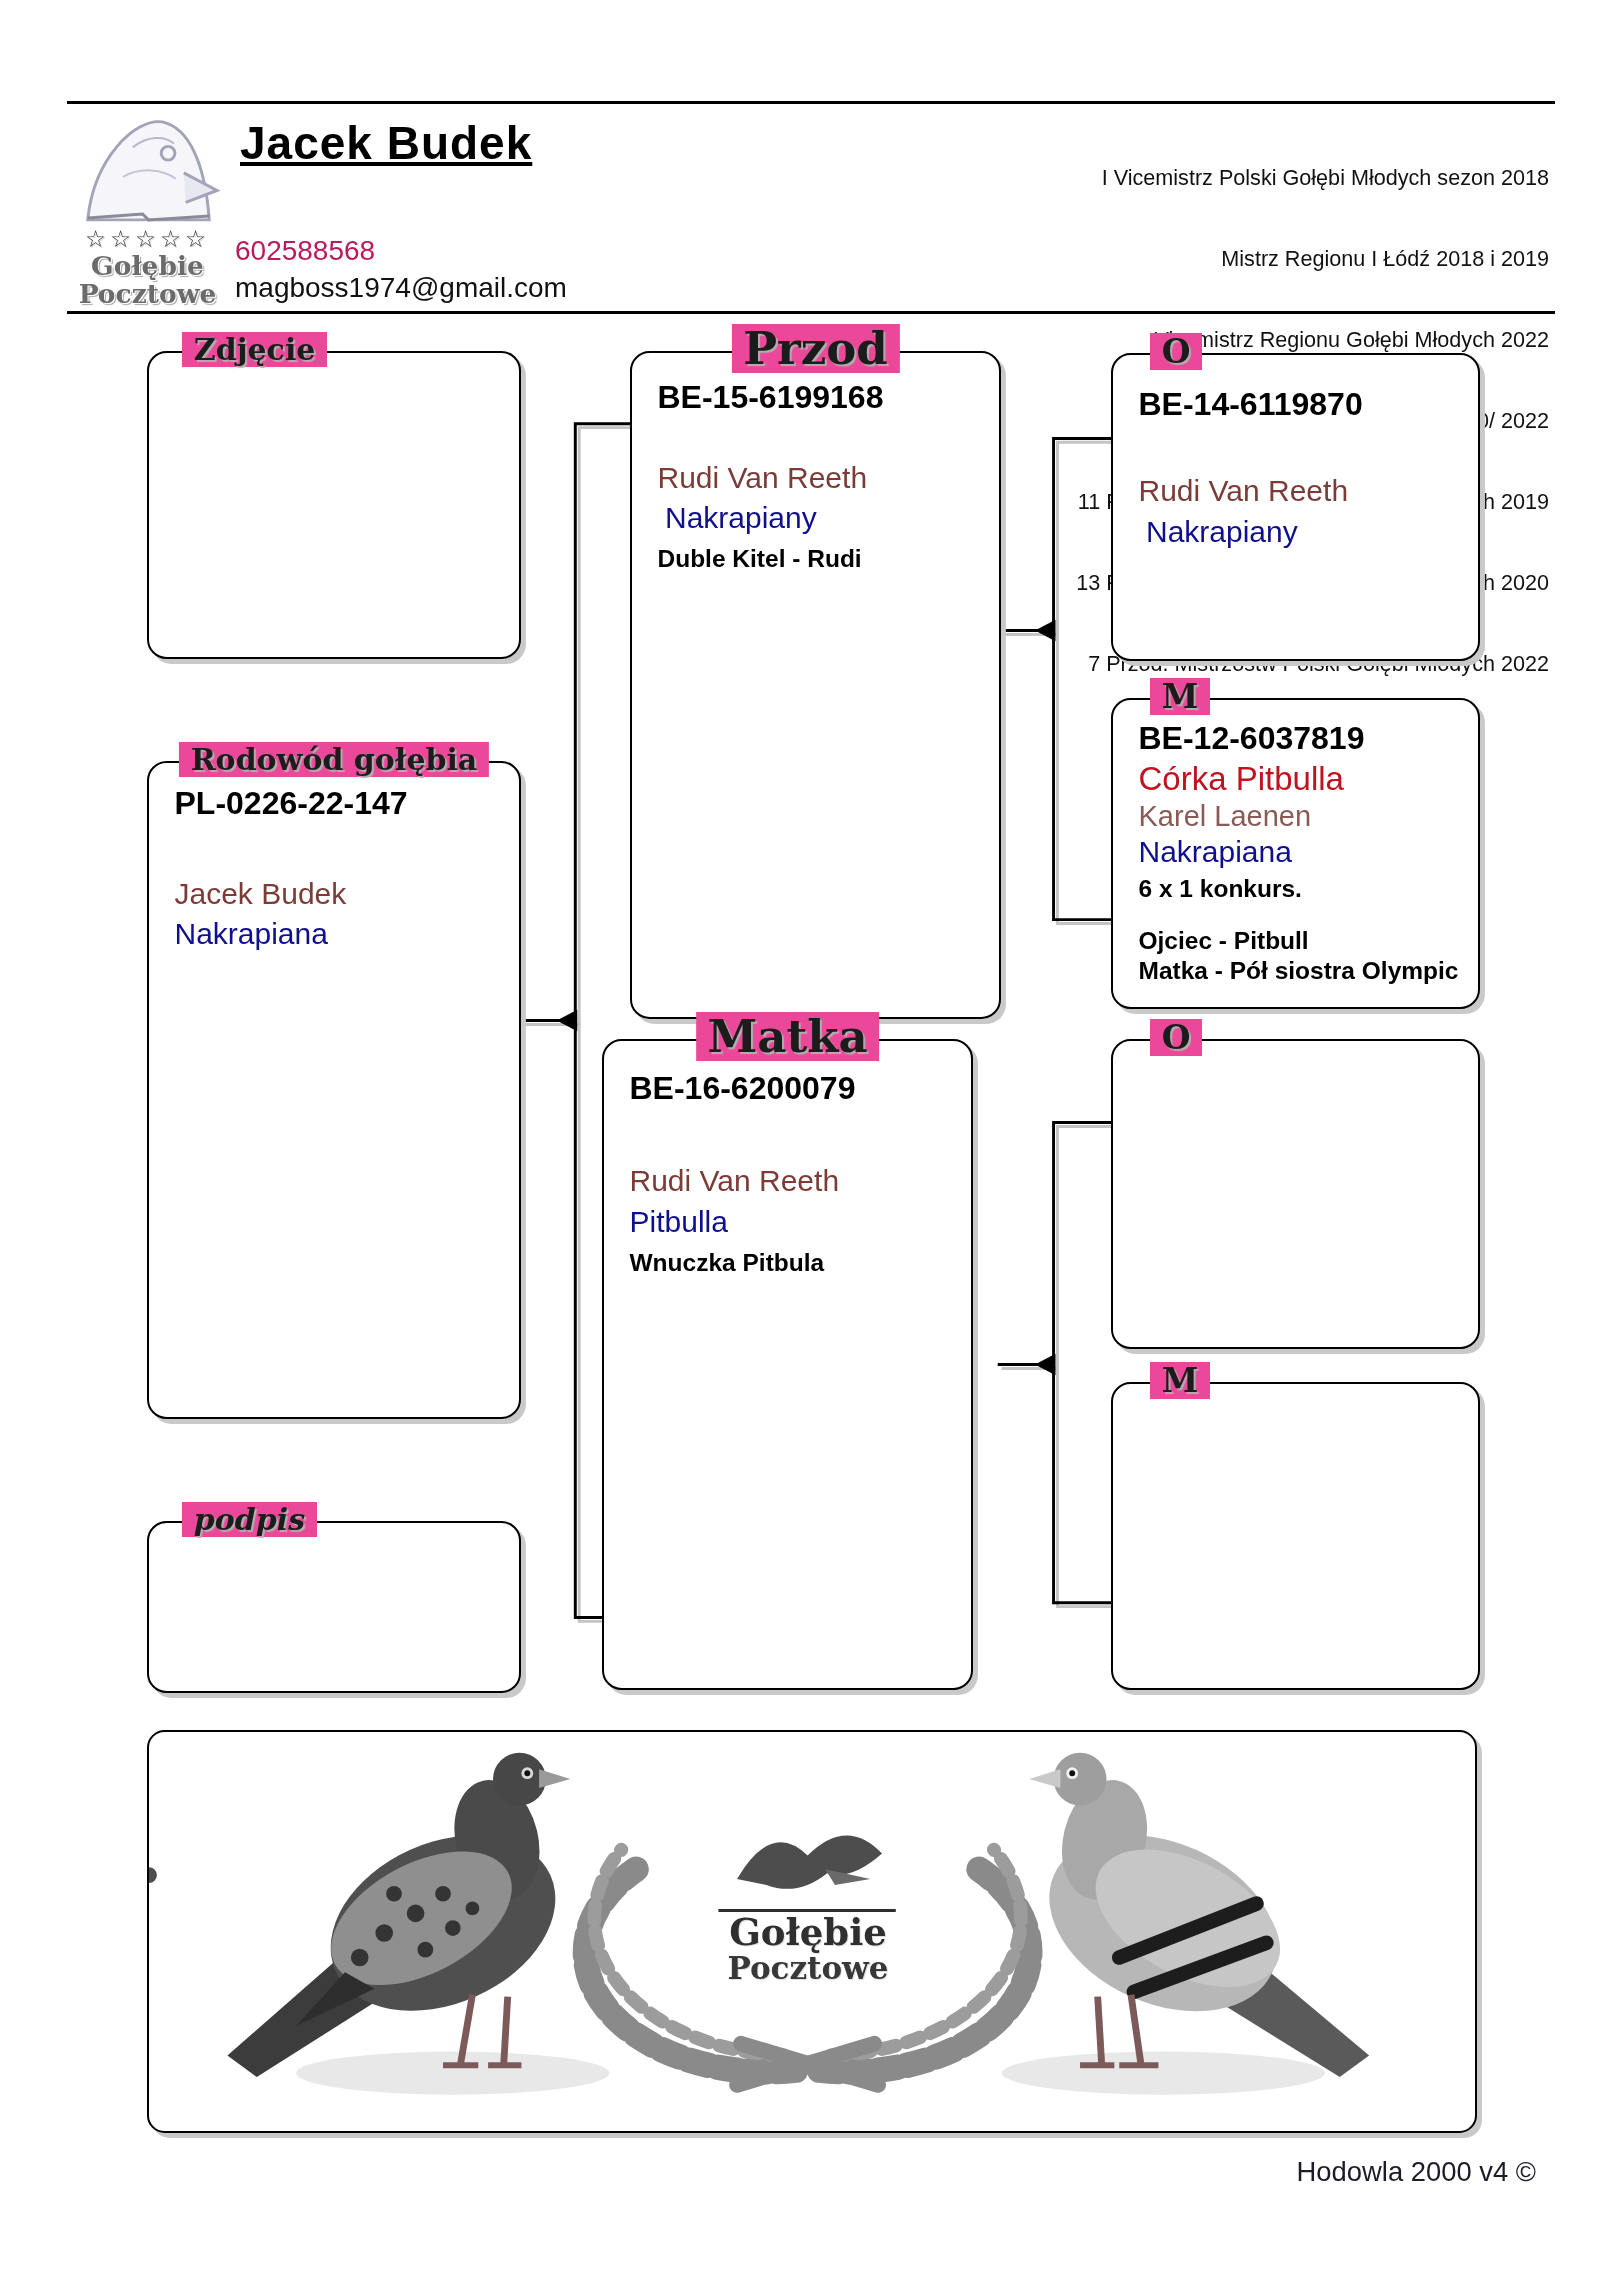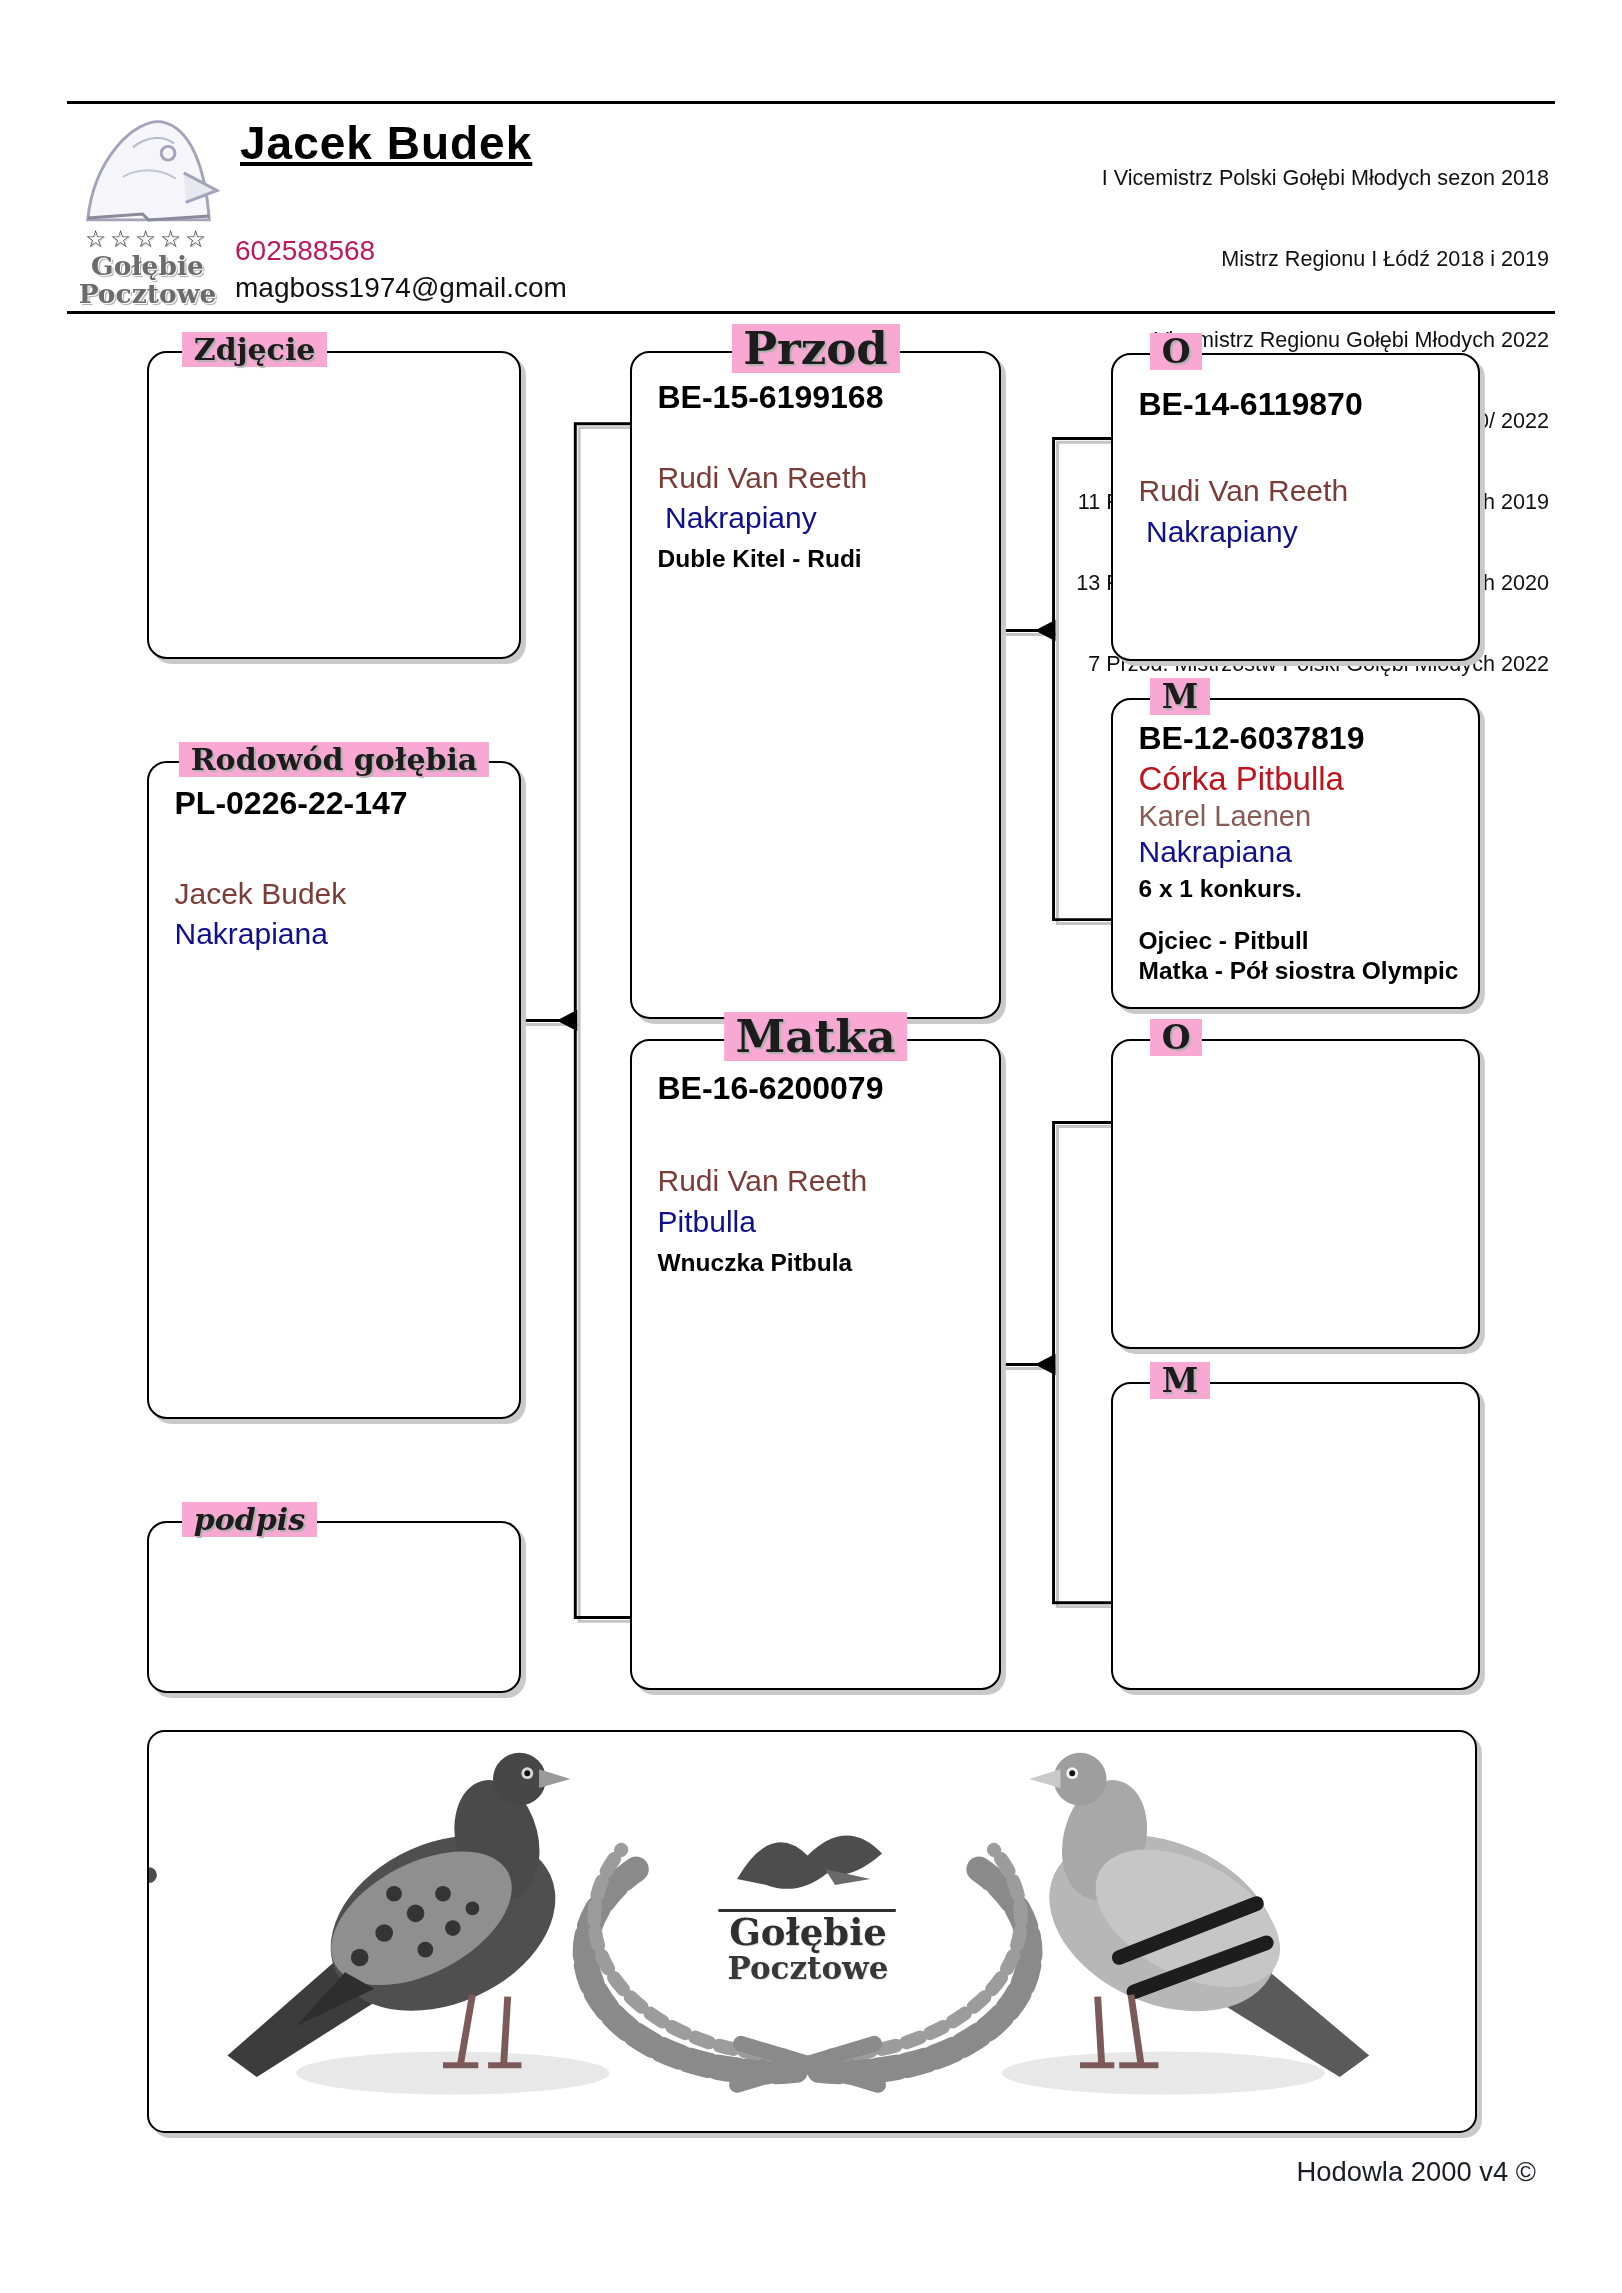--- a/index.html
+++ b/index.html
@@ -18,21 +18,21 @@
   .page-title{position:absolute;left:240px;top:116px;font-size:46px;font-weight:bold;
               color:#000;text-decoration:underline;letter-spacing:1px;}
   .contact-phone{position:absolute;left:235px;top:235px;font-size:28px;color:#be185d;}
   .contact-email{position:absolute;left:235px;top:272px;font-size:28px;color:#111;}
   .achievements{position:absolute;right:73px;top:110px;width:706px;text-align:right;
                 font-size:21.6px;line-height:27px;color:#111;white-space:pre-wrap;}
 
   
   .pbox{position:absolute;background:#fff;border:2.9px solid #000;border-radius:19.6px;
         box-shadow:4.9px 4.9px 0 #c9c9c9;z-index:2;}
-  .boxlabel{position:absolute;top:-20.6px;background:#f9a8d4;padding:0 11.8px;
+  .boxlabel{position:absolute;top:-20.6px;background:#ec4899;padding:0 11.8px;
             font-family:"DejaVu Serif", serif;font-weight:bold;font-size:30px;
             color:#1c1c1c;line-height:35px;text-shadow:2px 2px 1px #b0b0b0;white-space:nowrap;}
   .boxlabel.small{left:33px;}
   .boxlabel.center{left:50%;transform:translateX(-50%);}
   .boxlabel.big{font-size:45px;line-height:49px;top:-29px;left:50%;transform:translateX(-50%);}
   .boxlabel.tiny{font-size:33px;line-height:37px;left:37px;top:-22.5px;}
   .ring{margin:25.5px 0 0 25.5px;font-size:32px;font-weight:bold;color:#000;}
   .breeder{margin:45px 0 0 25.5px;font-size:30px;color:#7b3c38;}
   .breeder.light{color:#8a5a56;margin-top:2px;font-size:29px;}
   .colorline{margin:6.9px 0 0 25.5px;font-size:30px;color:#10108e;}
@@ -131,21 +131,21 @@
   </section>
 
   <section class="pbox" style="left:630px;top:351px;width:367px;height:664px;">
     <span class="boxlabel big">Przod</span>
     <div class="ring">BE-15-6199168</div>
     <div class="breeder">Rudi Van Reeth</div>
     <div class="colorline indent">Nakrapiany</div>
     <div class="note">Duble Kitel - Rudi</div>
   </section>
 
-  <section class="pbox" style="left:630px;top:1039px;width:367px;height:647px;">
+  <section class="pbox" style="left:602px;top:1039px;width:367px;height:647px;">
     <span class="boxlabel big">Matka</span>
     <div class="ring" style="margin-top:29px;">BE-16-6200079</div>
     <div class="breeder" style="margin-top:57px;">Rudi Van Reeth</div>
     <div class="colorline">Pitbulla</div>
     <div class="note">Wnuczka Pitbula</div>
   </section>
 
   <section class="pbox" style="left:1111px;top:353px;width:365px;height:304px;">
     <span class="boxlabel tiny">O</span>
     <div class="ring" style="margin-top:31px;">BE-14-6119870</div>

